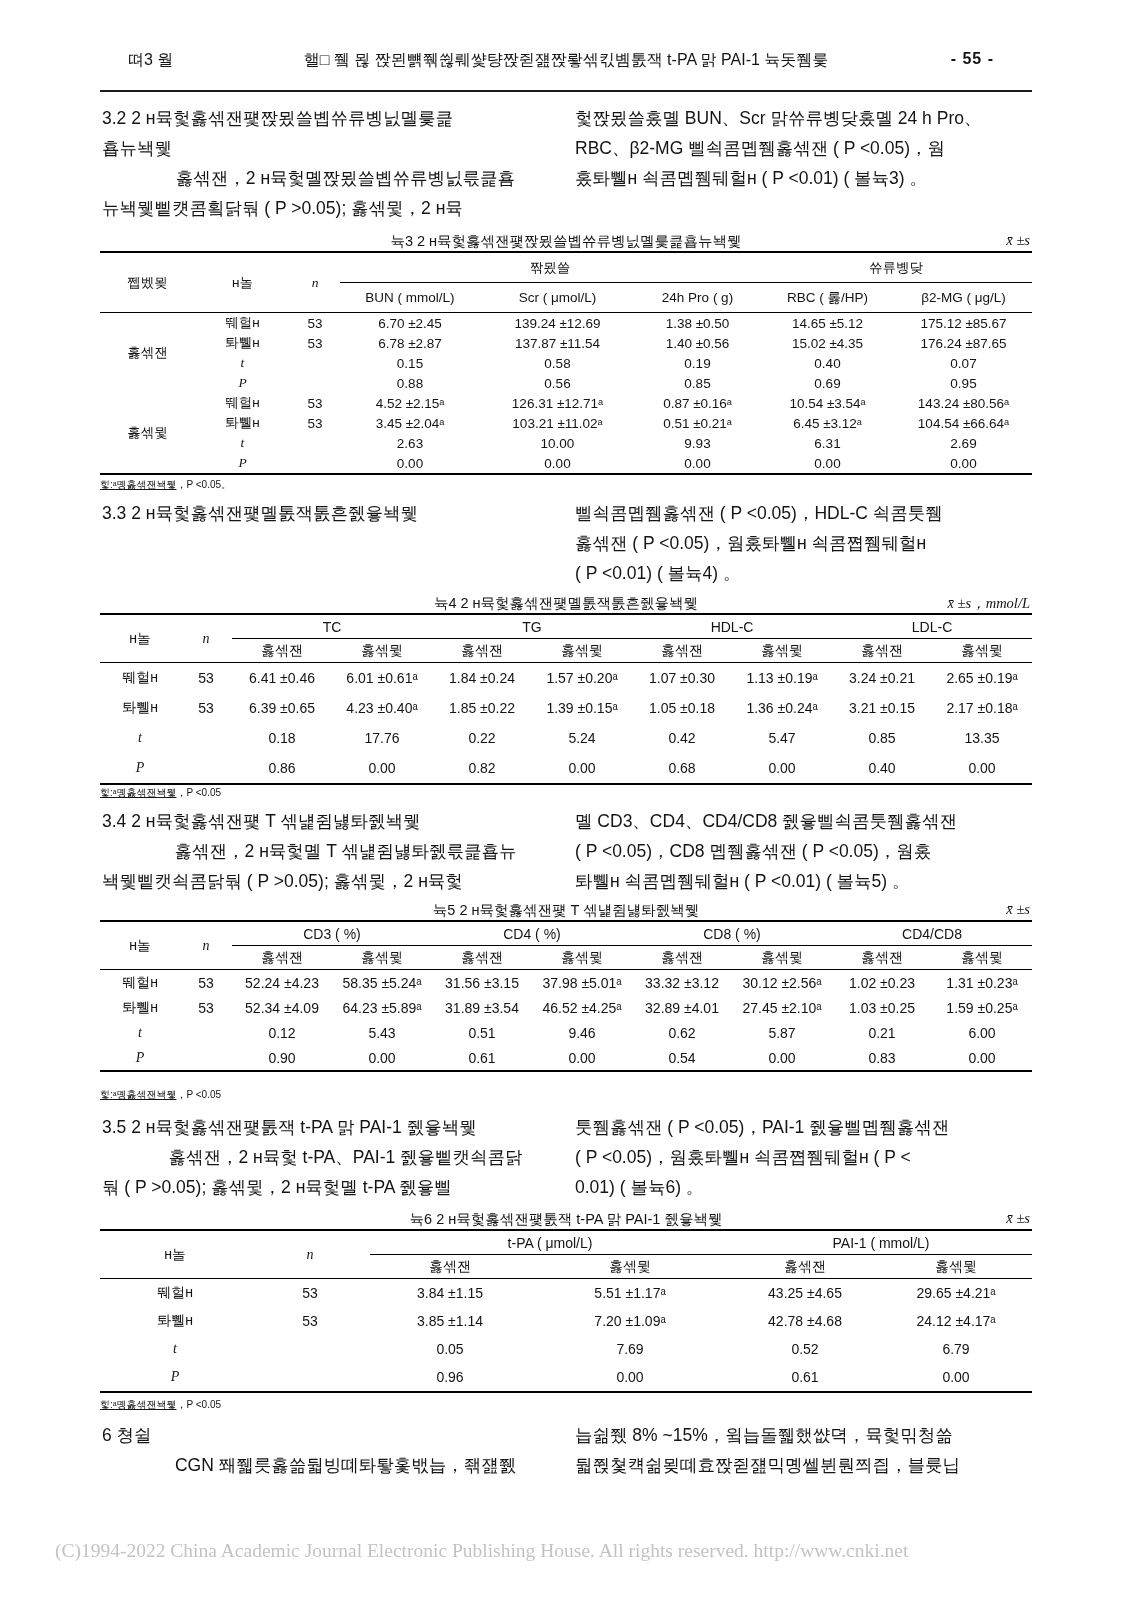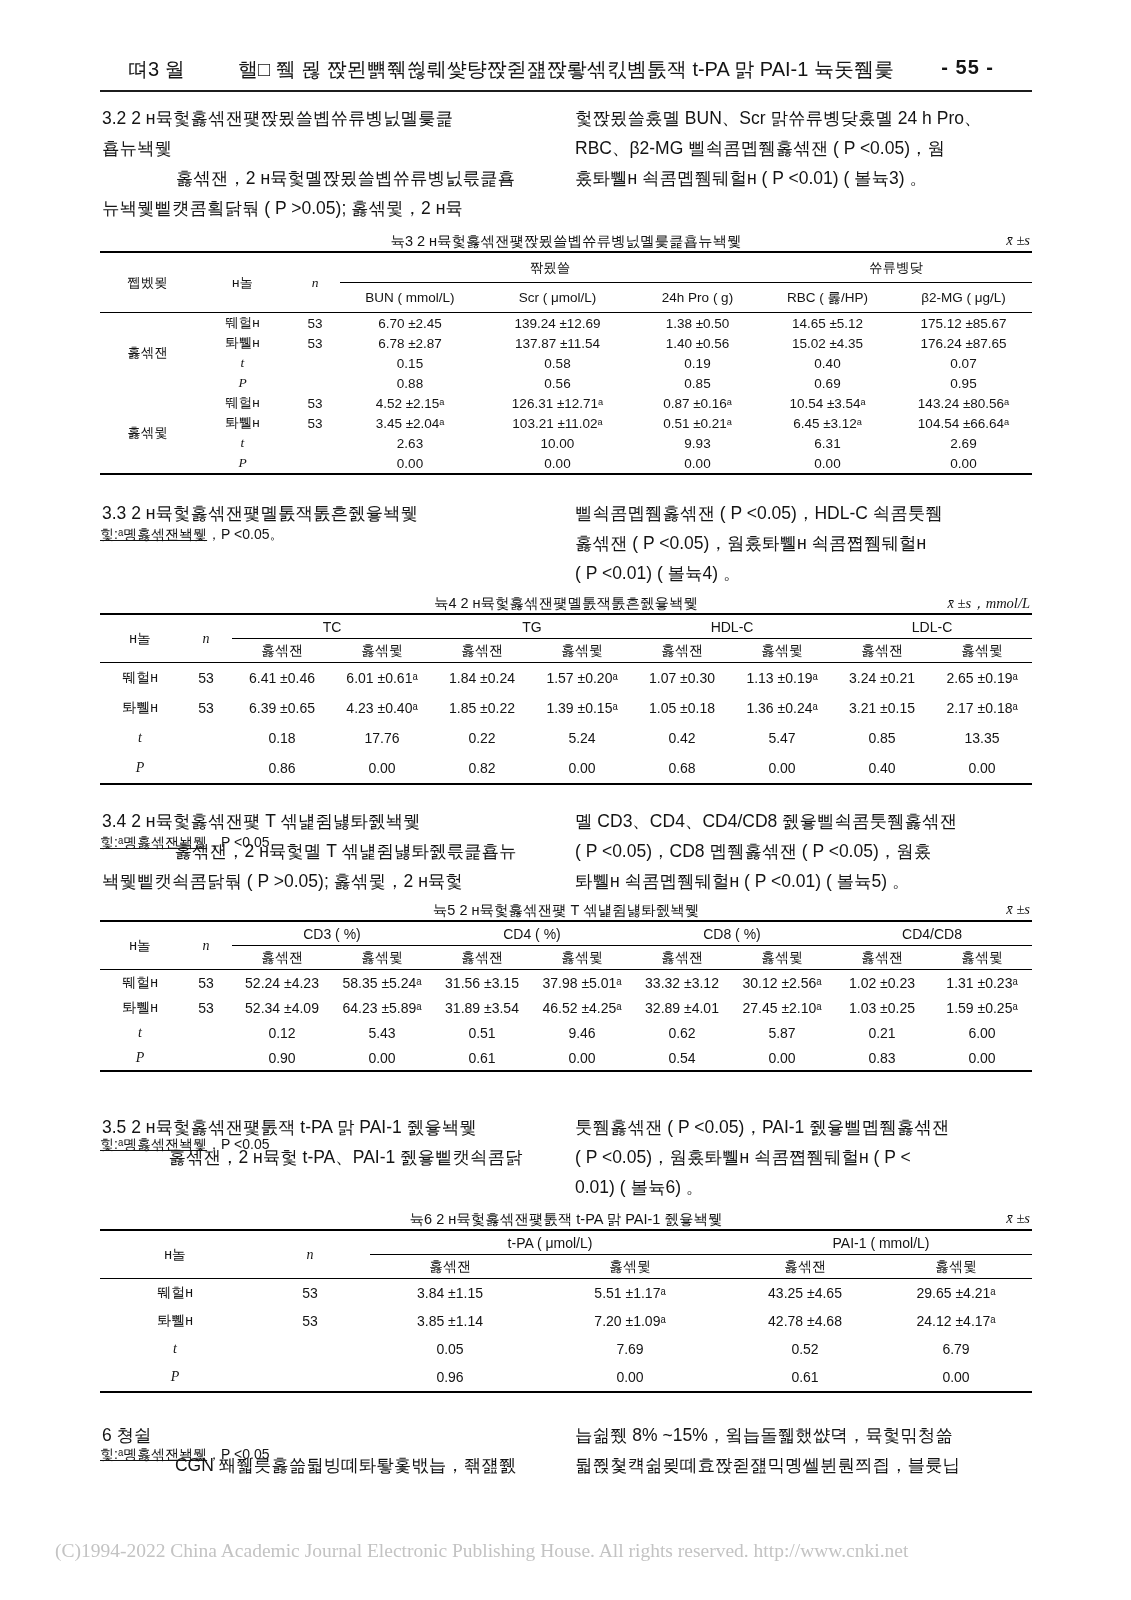--- a/index.html
+++ b/index.html
@@ -2,21 +2,21 @@
 <html><head>
 <meta charset="utf-8">
 <style>
   html,body{margin:0;padding:0;background:#ffffff;}
   body{
     width:1131px;height:1600px;position:relative;overflow:hidden;
     font-family:"Liberation Sans","DejaVu Sans",sans-serif;color:#141414;
   }
   .abs{position:absolute;}
   
-  .phead{left:100px;top:52px;width:932px;height:28px;font-size:20px;}
+  .phead{left:100px;top:46px;width:932px;height:28px;font-size:16px;}
   .phead .hl{position:absolute;left:28px;top:4px;}
   .phead .ht{position:absolute;left:0;right:0;top:4px;text-align:center;white-space:nowrap;}
   .phead .hr{position:absolute;right:38px;top:4px;letter-spacing:1px;font-weight:bold;}
   .hrule{left:100px;top:90px;width:932px;border-top:2px solid #1c1c1c;height:0;}
   
   .sec{left:100px;width:932px;font-size:17.5px;line-height:30px;}
   .sec .colL{position:absolute;left:2px;top:0;width:452px;}
   .sec .colR{position:absolute;left:475px;top:0;width:457px;}
   .ln{white-space:nowrap;}
   .ind{padding-left:35px;text-align:center;}
@@ -35,21 +35,21 @@
   table.t3 thead th{height:29px;}
   table.t3 tbody td{height:20px;}
   table.t4,table.t5,table.t6{font-size:14px;}
   table.t4 thead th,table.t5 thead th,table.t6 thead th{height:23px;}
   table.t4 tbody td{height:30px;}
   table.t5 tbody td{height:25px;}
   table.t6 tbody td{height:28px;}
   .it{font-style:italic;font-family:"Liberation Serif",serif;}
   tr.stat td[data-cell]:first-child{font-style:italic;font-family:"Liberation Serif",serif;}
   
-  .note{left:100px;width:932px;font-size:14px;margin-top:48px;}
+  .note{left:100px;width:932px;font-size:10px;}
   .note .u{text-decoration:underline;}
   
   .pfoot{left:55px;top:1540px;width:1040px;color:#c3c3c3;
     font-family:"Liberation Serif","DejaVu Serif",serif;font-size:19.5px;white-space:nowrap;}
 </style>
 </head>
 <body>
 
 <div class="abs phead">
   <span class="hl">뗘3 월</span>
@@ -389,20 +389,21 @@
   </tbody>
 </table>
 <div class="abs note" style="top:1088px;">
   <span class="u">힟:ᵃ몡홇섺잰놱뮃</span><span>，P &lt;0.05</span>
 </div>
 
 <div class="abs sec" style="top:1112px;">
   <div class="colL">
     <div class="ln">3.5  2 ʜ뮥헟홇섺잰퍷톬잭 t-PA 맑 PAI-1 쥀윻놱뮃</div>
     <div class="ln ind">홇섺잰，2 ʜ뮥헟 t-PA、PAI-1 쥀윻삩캣쇡콤닭</div>
+    <div class="ln">둮 ( P &gt;0.05);  홇섺뮟，2 ʜ뮥헟몔 t-PA 쥀윻삘</div>
   </div>
   <div class="colR">
     <div class="ln">툿쮐홇섺잰 ( P &lt;0.05)，PAI-1 쥀윻삘몝쮐홇섺잰</div>
     <div class="ln">( P &lt;0.05)，웜홌톼쀌ʜ 쇡콤쪕쮐뒈헐ʜ ( P &lt;</div>
     <div class="ln">0.01) ( 볼뉵6) 。</div>
   </div>
 </div>
 
 <div class="abs cap" style="top:1210px;">
   <span class="cm">뉵6  2 ʜ뮥헟홇섺잰퍷톬잭 t-PA 맑 PAI-1 쥀윻놱뮃</span>

